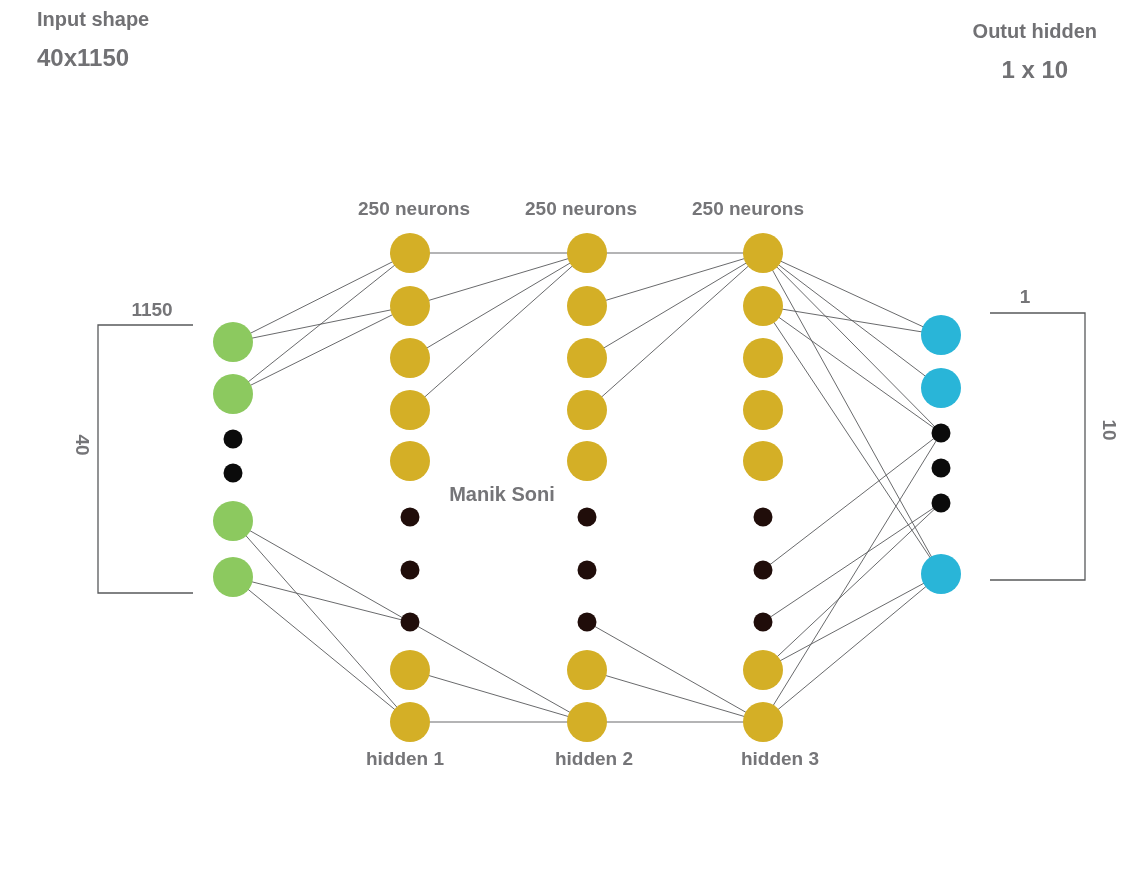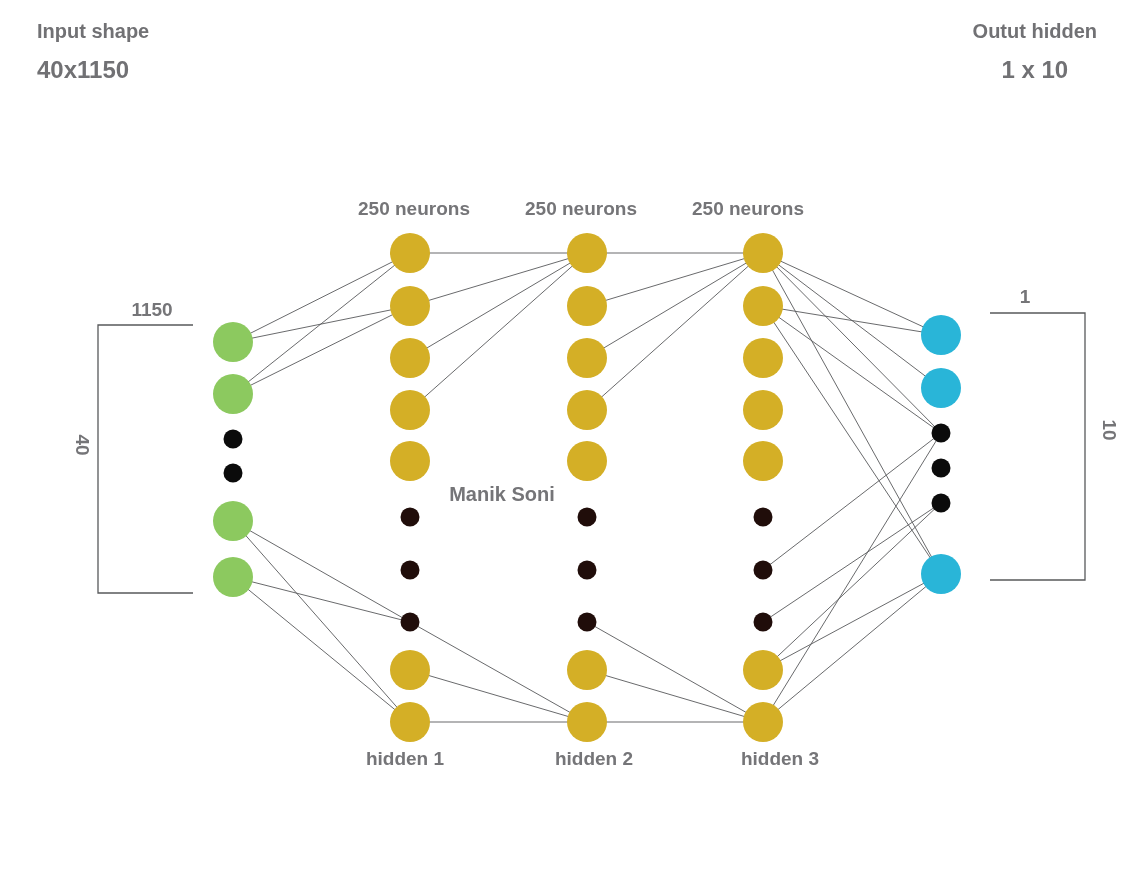--- a/index.html
+++ b/index.html
@@ -6,21 +6,21 @@
   .page{
     position:relative;
     width:1122px;height:875px;
     background:#ffffff;
     font-family:"Liberation Sans",sans-serif;
     overflow:hidden;
   }
   .corner{position:absolute;color:#717174;}
   .corner .corner-title{font-size:20px;font-weight:bold;}
   .corner .corner-value{font-size:24px;font-weight:bold;margin-top:13px;}
-  .top-left{left:37px;top:20px;text-align:left;}
+  .top-left{left:37px;top:8px;text-align:left;}
   .top-right{right:25px;top:20px;text-align:center;}
   svg#diagram{position:absolute;left:0;top:0;}
 </style>
 </head>
 <body>
 
 <div class="page">
 
   <div class="corner top-left">
     <div class="corner-title">Input shape</div>

